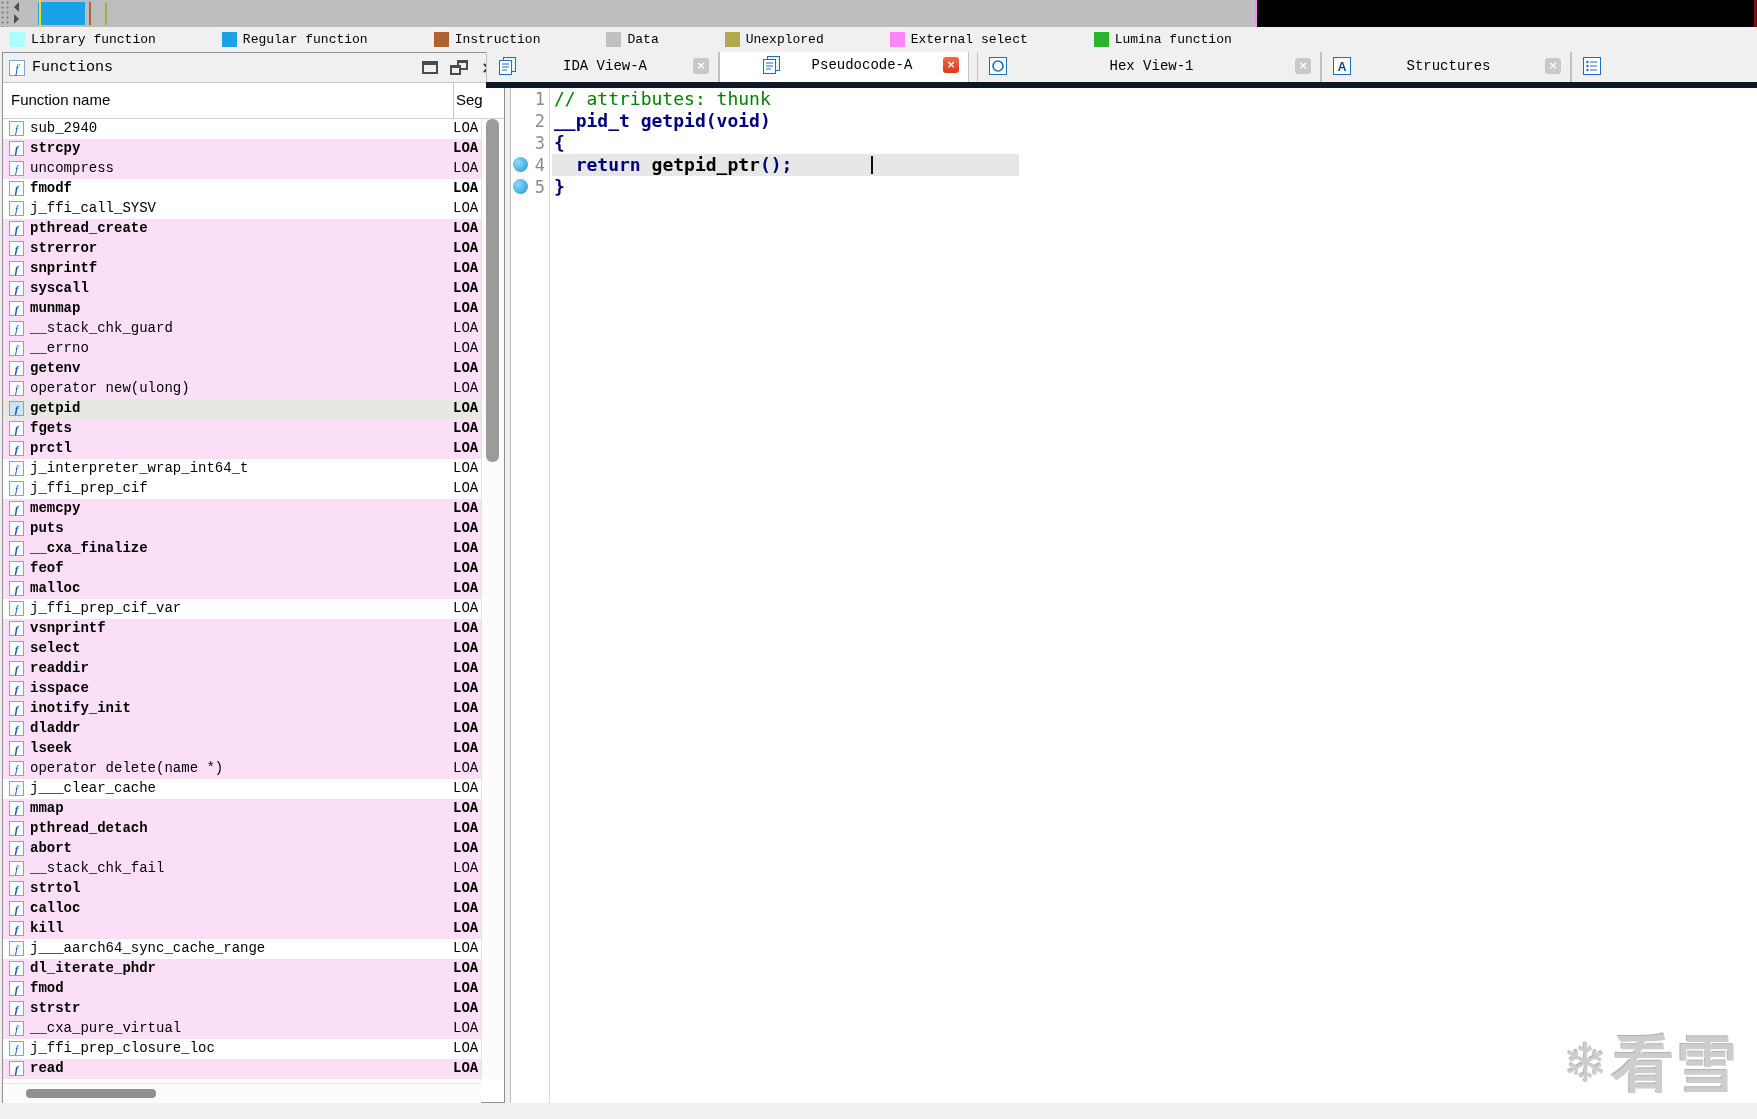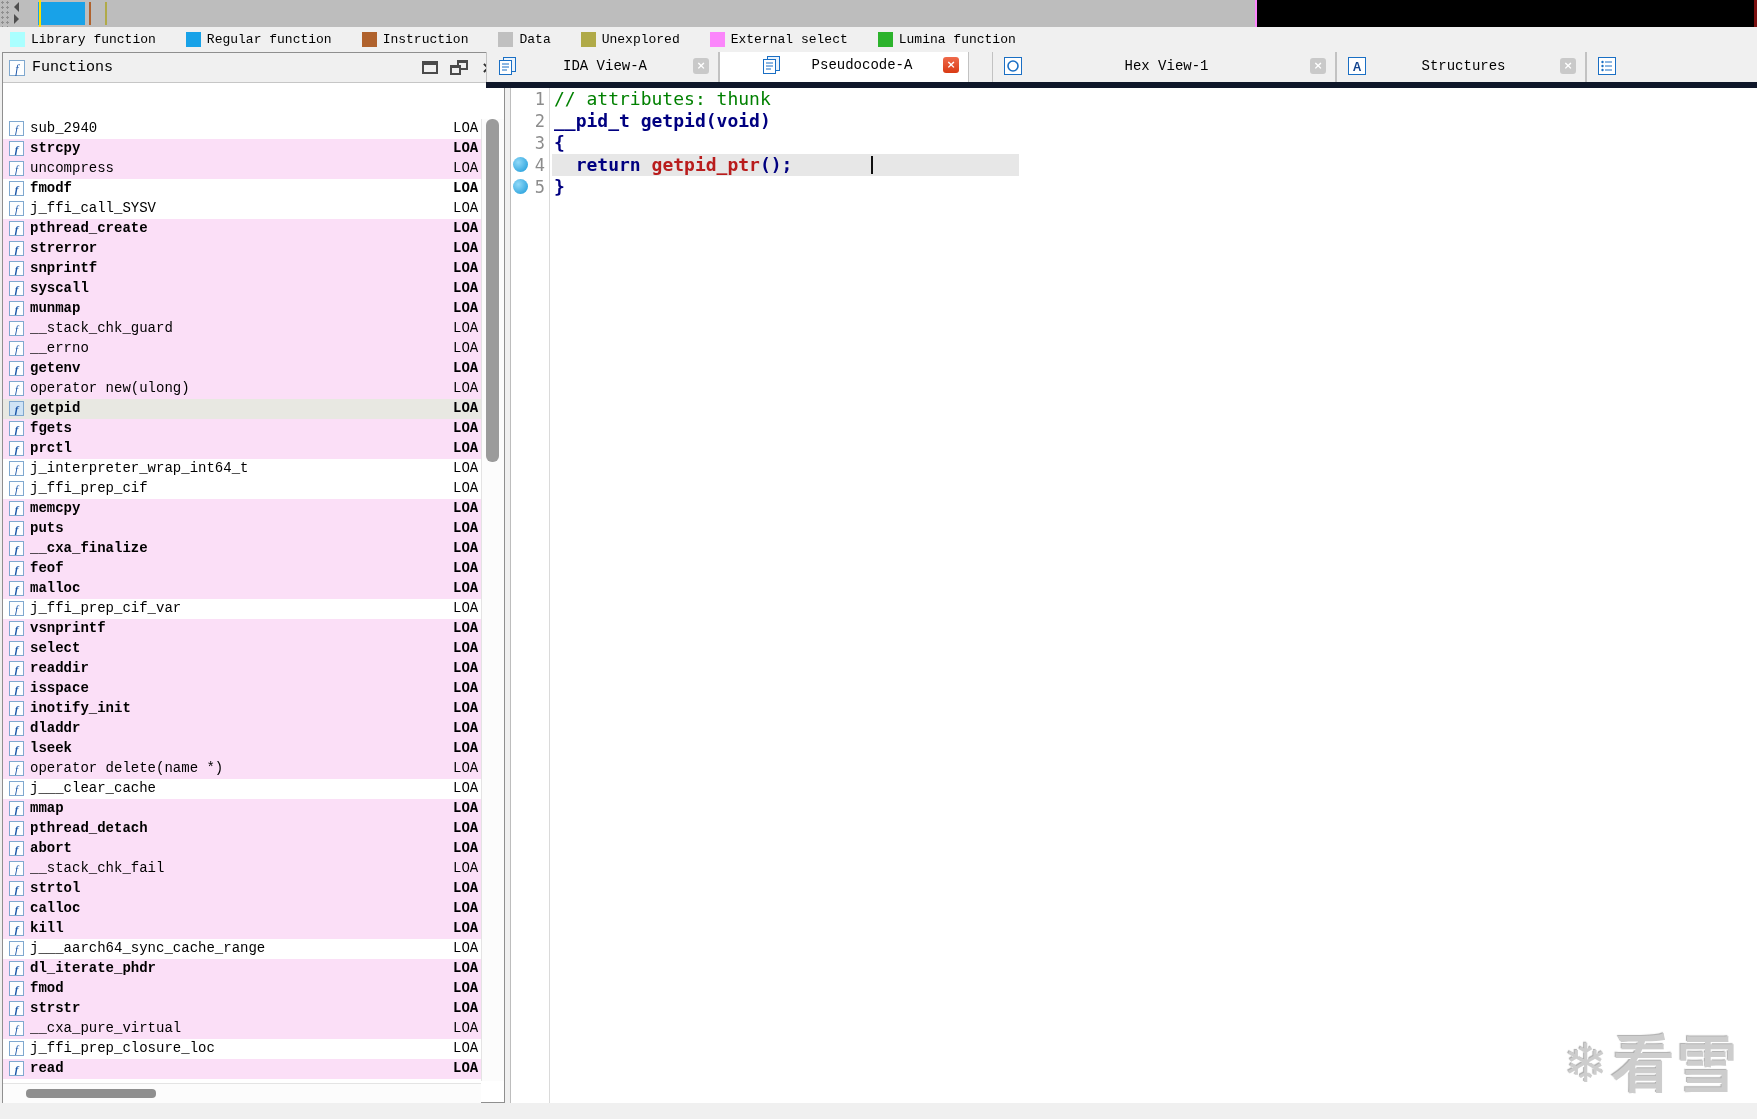--- a/index.html
+++ b/index.html
@@ -12,21 +12,21 @@
   .nav-drag{position:absolute;left:0;top:0;width:10px;height:27px;
             background-image:radial-gradient(#8f8f8f 1px,transparent 1.2px);background-size:5px 5px;}
   .nav-arrow{position:absolute;width:0;height:0;border:5px solid transparent;}
   .nav-arrow.left{left:14px;top:2px;border-right-color:#4f4f4f;border-left-width:0;}
   .nav-arrow.right{left:14px;top:14px;border-left-color:#4f4f4f;border-right-width:0;}
   .nb-seg{position:absolute;top:2px;height:23px;}
   .nb-line{position:absolute;top:0;height:27px;}
 
   
   .legend{position:absolute;left:0;top:27px;width:1757px;height:25px;background:#f0f0f0;
-          display:flex;align-items:center;padding-left:10px;}
+          display:flex;align-items:center;padding-left:10px;gap:36px;}
   .legend-item{display:flex;align-items:center;margin-right:30px;}
   .legend-swatch{width:15px;height:15px;margin-right:6px;}
   .legend-label{font-size:13px;white-space:nowrap;}
 
   
   .fpanel{position:absolute;left:2px;top:52px;width:503px;height:1051px;background:#fff;
           border:1px solid #8f8f8f;}
   .fp-titlebar{position:absolute;left:0;top:0;right:0;height:30px;background:#f0f0f0;
                border-bottom:1px solid #c6c6c6;display:flex;align-items:center;padding:0 6px;}
   .fp-title{font-size:15px;margin-left:7px;flex:1;}
@@ -54,21 +54,21 @@
   .hscroll{position:absolute;left:0;top:1030px;width:478px;height:20px;background:#fcfcfc;border-top:1px solid #e4e4e4;}
   .hscroll .handle{position:absolute;left:23px;top:5px;width:130px;height:9px;background:#8f8f8f;border-radius:4px;}
 
   
   .tabbar{position:absolute;left:486px;top:52px;width:1314px;height:36px;display:flex;align-items:flex-end;
           border-bottom:6px solid #0f172a;overflow:hidden;}
   .tab{position:relative;height:33px;background:#f0f0f0;border:1px solid #c2c2c2;border-bottom:none;
        display:flex;align-items:center;flex:none;}
   .tab:nth-child(1){width:233px;}
   .tab:nth-child(2){width:250px;padding-left:31px;}
-  .tab:nth-child(3){width:344px;margin-left:23px;}
+  .tab:nth-child(3){width:344px;margin-left:8px;}
   .tab:nth-child(4){width:250px;}
   .tab:nth-child(5){width:250px;}
   .tab.active{height:37px;background:#fff;margin-bottom:-1px;z-index:4;}
   .tab-icon{margin-left:10px;flex:none;display:flex;}
   .tab-label{flex:1;text-align:center;font-size:14px;white-space:nowrap;}
   .tab-close{flex:none;margin-right:9px;width:16px;height:16px;border-radius:3px;background:#c9c9c9;
              color:#fff;font-family:"DejaVu Sans",sans-serif;font-weight:bold;font-size:11px;line-height:16px;text-align:center;}
   .tab-close.red{background:linear-gradient(#ef6a4b,#d93a14);}
 
   
@@ -77,21 +77,21 @@
   .gutterline{position:absolute;left:38px;top:0;height:100%;border-left:1px solid #dadada;}
   .pline{position:absolute;left:0;right:0;height:22px;font-family:"DejaVu Sans Mono",monospace;font-size:18px;line-height:22px;}
   .pline .band{position:absolute;left:41px;width:467px;top:0;height:22px;background:#e7e7e7;}
   .pline .num{position:absolute;left:0;width:34px;text-align:right;color:#8c8c8c;font-size:17px;}
   .pline .code{position:absolute;left:43px;white-space:pre;}
   .pline .bp{position:absolute;left:2px;top:3px;width:15px;height:15px;border-radius:50%;
              background:radial-gradient(circle at 35% 35%, #90d9f8, #35a8e0 75%);}
   .caret{position:absolute;left:360px;top:2px;width:2px;height:18px;background:#101010;}
   .seg-cmt{color:#008000;}
   .seg-kw{color:#000080;font-weight:600;}
-  .seg-call{color:#b91c1c;font-weight:600;}
+  .seg-call{color:#000000;font-weight:600;}
   .seg-pl{color:#000;}
 
   
   .statusbar{position:absolute;left:0;top:1103px;width:1757px;height:16px;background:#f0f0f0;border-top:1px solid #c9c9c9;}
   .status-left{position:absolute;left:8px;top:3px;font-family:"Liberation Sans",sans-serif;font-size:15px;}
   .status-pane{position:absolute;left:557px;top:2px;font-family:"DejaVu Sans Mono",monospace;font-size:18px;}
   .status-sep{position:absolute;top:0;height:16px;border-left:1px solid #c4c4c4;}
 
   
   .watermark{position:absolute;left:1563px;top:1034px;display:flex;align-items:center;opacity:.95;color:#cbcbcb;}
@@ -162,20 +162,25 @@
       <span class="fp-btn">
           <span class="ic-float">
             <span class="b"></span>
             <span class="f"></span>
           </span>
         </span>
       <span class="fp-btn">
           <span class="ic-close">×</span>
         </span>
     </div>
+    <div class="fp-header">
+      <span class="col1">Function name</span>
+      <span class="coldiv"></span>
+      <span class="col2">Seg</span>
+    </div>
     <div class="fp-rows">
         <div class="frow plain">
           <svg class="ficon" width="15" height="15" viewBox="0 0 15 15">
             <rect x="0.5" y="0.5" width="14" height="14" fill="#fdfeff" stroke="#7fa8cf"></rect>
             <text x="7.5" y="11.5" text-anchor="middle" font-size="11" font-style="italic" font-family="Liberation Serif,serif" fill="#1b55a8">f</text>
           </svg>
           <span class="fname">sub_2940</span>
           <span class="fseg">LOA</span>
         </div>
         <div class="frow extern bold">

